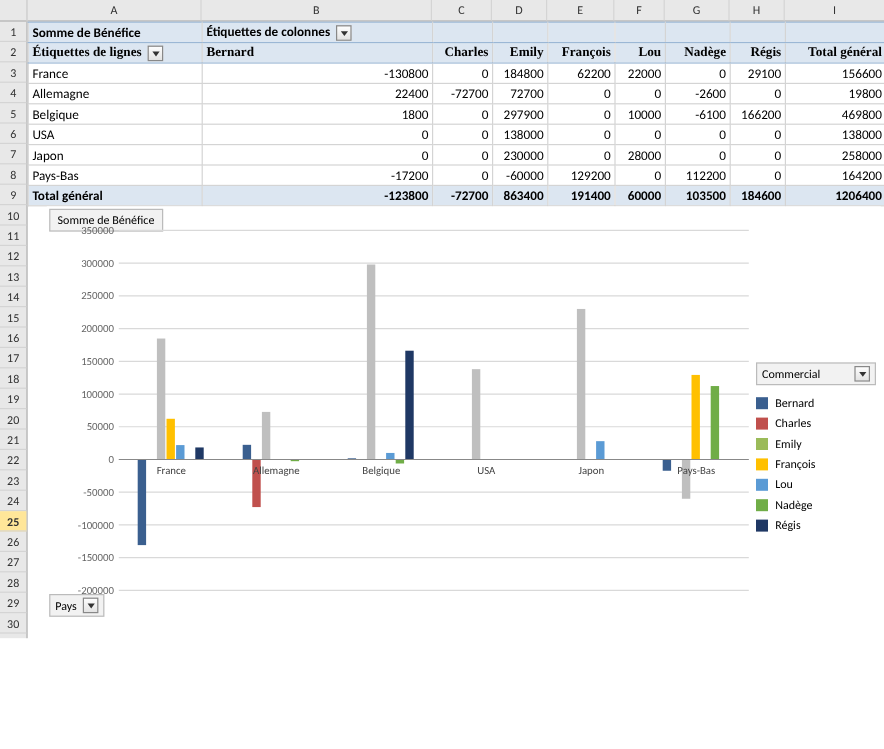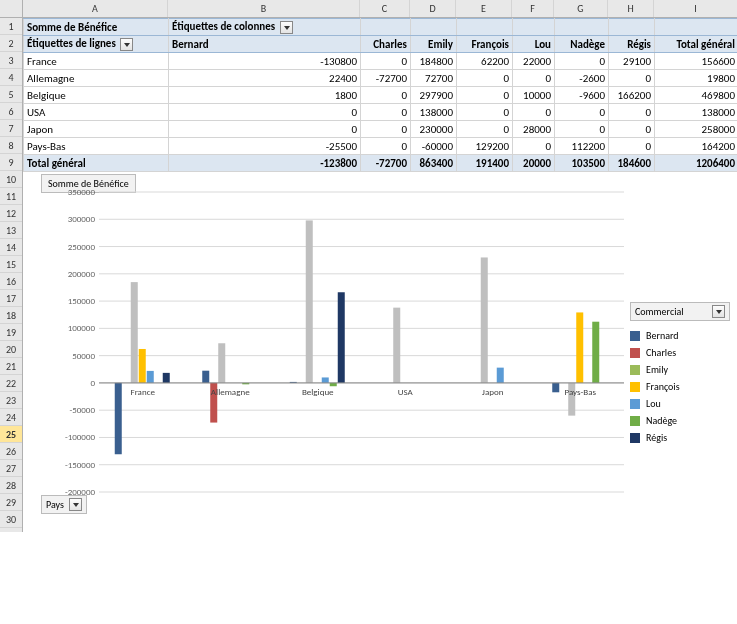--- a/index.html
+++ b/index.html
@@ -57,21 +57,21 @@
     border: 1px solid #d4d4d4;
     height: 17px;
     padding: 0 3px;
     font-weight: normal;
     text-align: right;
     white-space: nowrap;
     overflow: hidden;
   }
   table.pivot .lbl { text-align: left; }
   table.pivot .hdr { background: #dce6f1; font-weight: bold; border-top:1px solid #9bb7d5; border-bottom:1px solid #9bb7d5;}
-  table.pivot .hdr2 { background: #dce6f1; font-weight: bold; border-bottom:1px solid #9bb7d5;}
+  table.pivot .hdr2 { background: #dce6f1; font-weight: bold; border-bottom:1px solid #9bb7d5;font-family:Liberation Serif, serif;}
   table.pivot .total { background: #dce6f1; font-weight: bold; border-top:1px solid #9bb7d5;}
   .dd {
     display: inline-block;
     vertical-align: middle;
     width: 13px; height: 13px;
     border: 1px solid #888;
     background: linear-gradient(#fdfdfd,#e3e3e3);
     position: relative;
     margin-left: 2px;
   }
@@ -243,21 +243,21 @@
             <td>0</td>
             <td>19800</td>
           </tr>
           <tr>
             <td class="lbl">Belgique</td>
             <td>1800</td>
             <td>0</td>
             <td>297900</td>
             <td>0</td>
             <td>10000</td>
-            <td>-9600</td>
+            <td>-6100</td>
             <td>166200</td>
             <td>469800</td>
           </tr>
           <tr>
             <td class="lbl">USA</td>
             <td>0</td>
             <td>0</td>
             <td>138000</td>
             <td>0</td>
             <td>0</td>
@@ -271,36 +271,36 @@
             <td>0</td>
             <td>230000</td>
             <td>0</td>
             <td>28000</td>
             <td>0</td>
             <td>0</td>
             <td>258000</td>
           </tr>
           <tr>
             <td class="lbl">Pays-Bas</td>
-            <td>-25500</td>
+            <td>-17200</td>
             <td>0</td>
             <td>-60000</td>
             <td>129200</td>
             <td>0</td>
             <td>112200</td>
             <td>0</td>
             <td>164200</td>
           </tr>
           <tr>
             <td class="total lbl">Total général</td>
             <td class="total">-123800</td>
             <td class="total">-72700</td>
             <td class="total">863400</td>
             <td class="total">191400</td>
-            <td class="total">20000</td>
+            <td class="total">60000</td>
             <td class="total">103500</td>
             <td class="total">184600</td>
             <td class="total">1206400</td>
           </tr>
         </tbody>
       </table>
 
     <div class="chart-rows">
       <div class="chart-area">
         <div class="chart-title-box">Somme  de Bénéfice</div>

